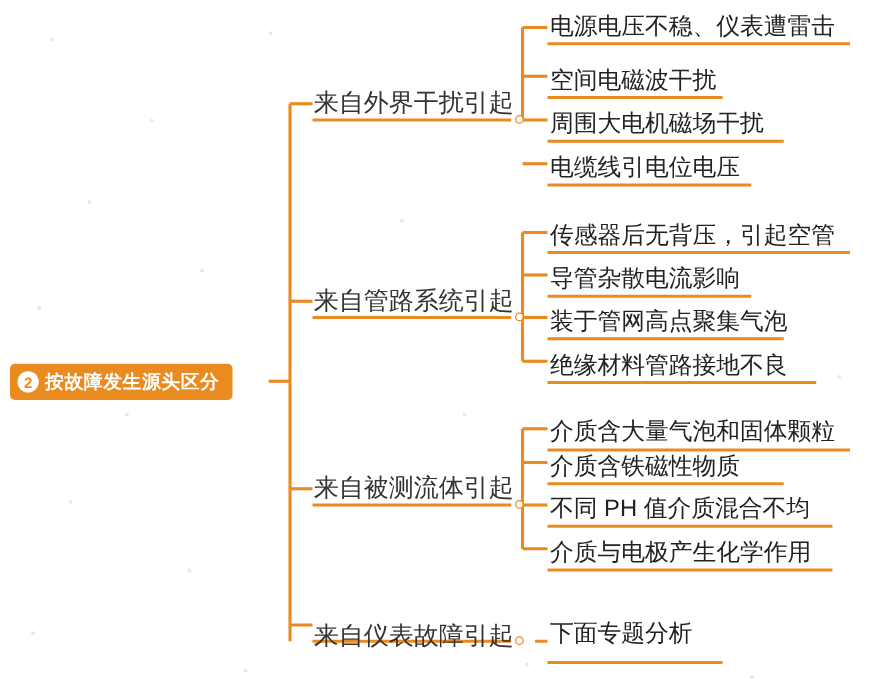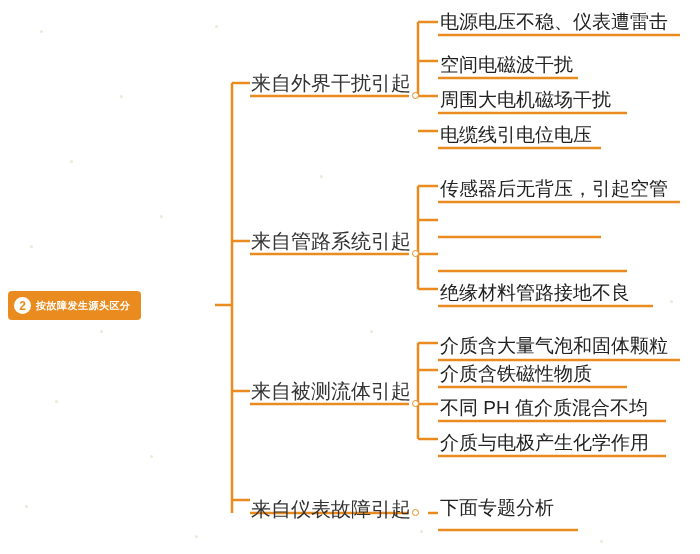--- a/index.html
+++ b/index.html
@@ -58,21 +58,21 @@
     border-radius: 50%;
     background: #ffffff;
     color: #e98b1f;
     font-size: 12px;
     font-weight: bold;
     margin-right: 5px;
     line-height: 1;
   }
   .root-label {
     color: #ffffff;
-    font-size: 10px;
+    font-size: 15px;
     font-weight: bold;
     letter-spacing: 0.5px;
     white-space: nowrap;
   }
   .branch-node {
     position: absolute;
     font-size: 20px;
     color: #333333;
     white-space: nowrap;
     line-height: 18px;
@@ -183,20 +183,22 @@
   <div class="leaf-node" style="left:440px; top:13px;">电源电压不稳、仪表遭雷击</div>
   <div class="leaf-node" style="left:440px; top:56px;">空间电磁波干扰</div>
   <div class="leaf-node" style="left:440px; top:91px;">周围大电机磁场干扰</div>
   <div class="leaf-node" style="left:440px; top:126px;">电缆线引电位电压</div>
 
   <div class="branch-node" style="left:251px; top:232px;">
     <span class="txt">来自管路系统引起</span>
   </div>
   <div class="dot" style="left:412px; top:250px;"></div>
   <div class="leaf-node" style="left:440px; top:180px;">传感器后无背压，引起空管</div>
+  <div class="leaf-node" style="left:440px; top:215px;">导管杂散电流影响</div>
+  <div class="leaf-node" style="left:440px; top:249px;">装于管网高点聚集气泡</div>
   <div class="leaf-node" style="left:440px; top:284px;">绝缘材料管路接地不良</div>
 
   <div class="branch-node" style="left:251px; top:382px;">
     <span class="txt">来自被测流体引起</span>
   </div>
   <div class="dot" style="left:412px; top:400px;"></div>
   <div class="leaf-node" style="left:440px; top:365px;">介质含铁磁性物质</div>
   <div class="leaf-node" style="left:440px; top:337px;">介质含大量气泡和固体颗粒</div>
   <div class="leaf-node" style="left:440px; top:399px;">不同 PH 值介质混合不均</div>
   <div class="leaf-node" style="left:440px; top:434px;">介质与电极产生化学作用</div>

